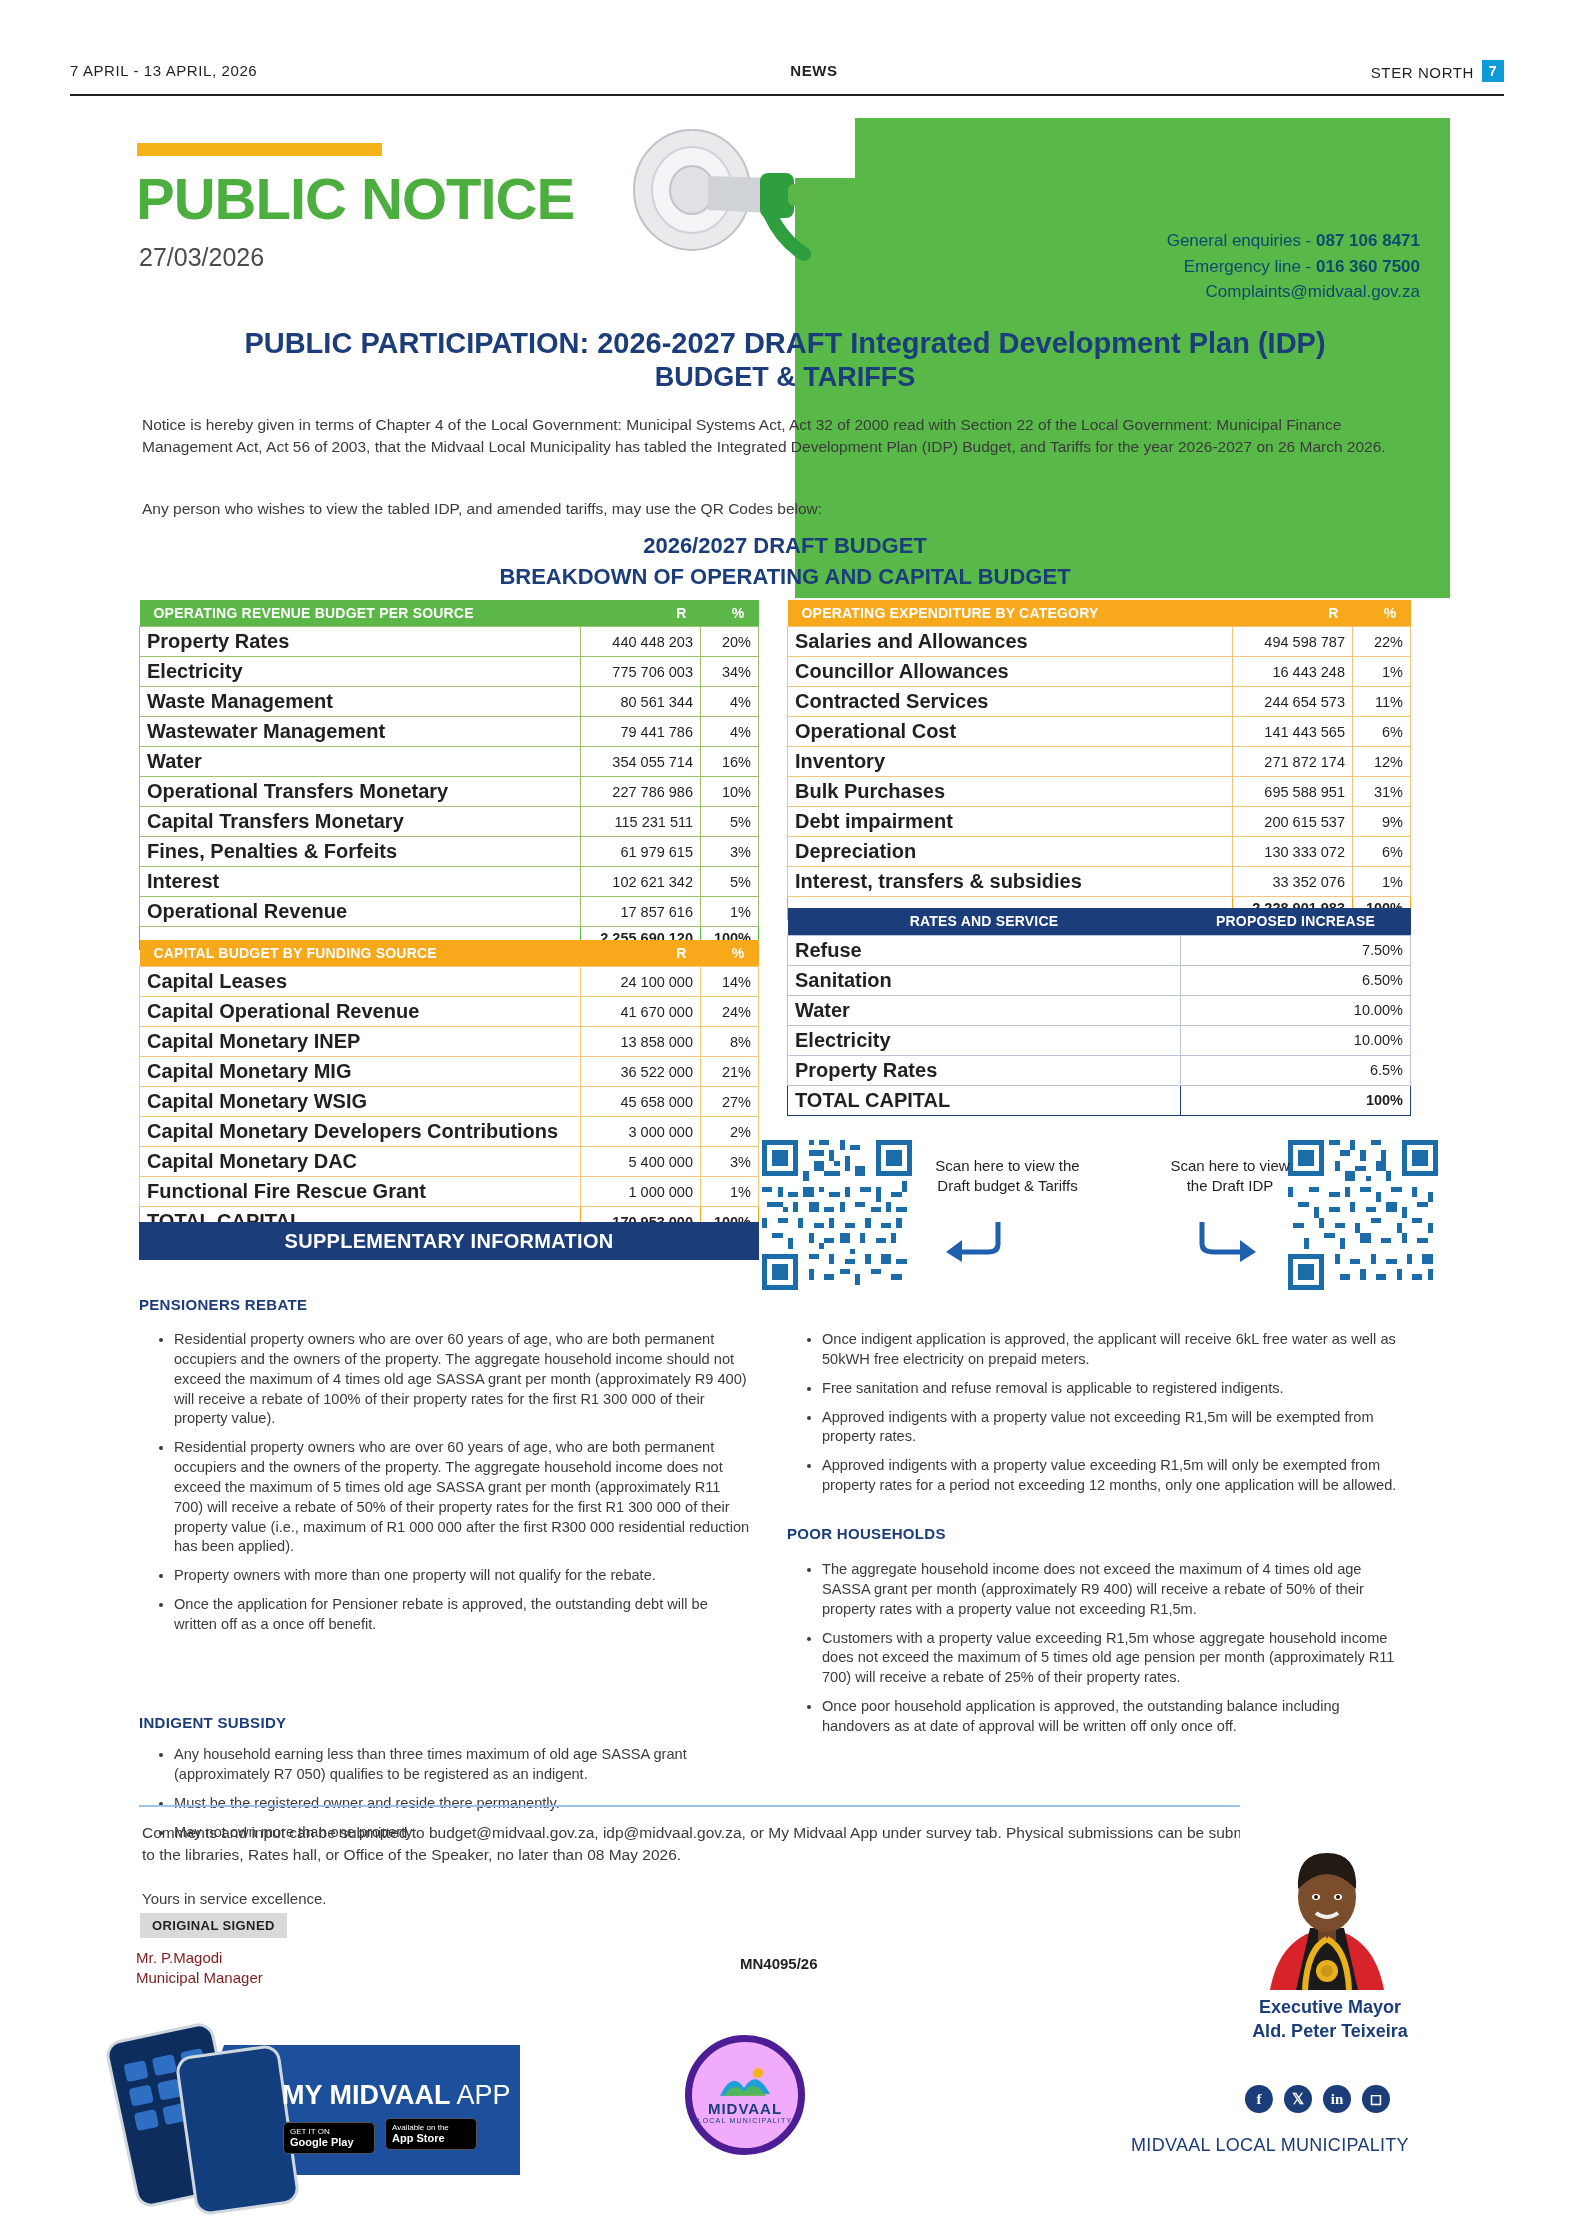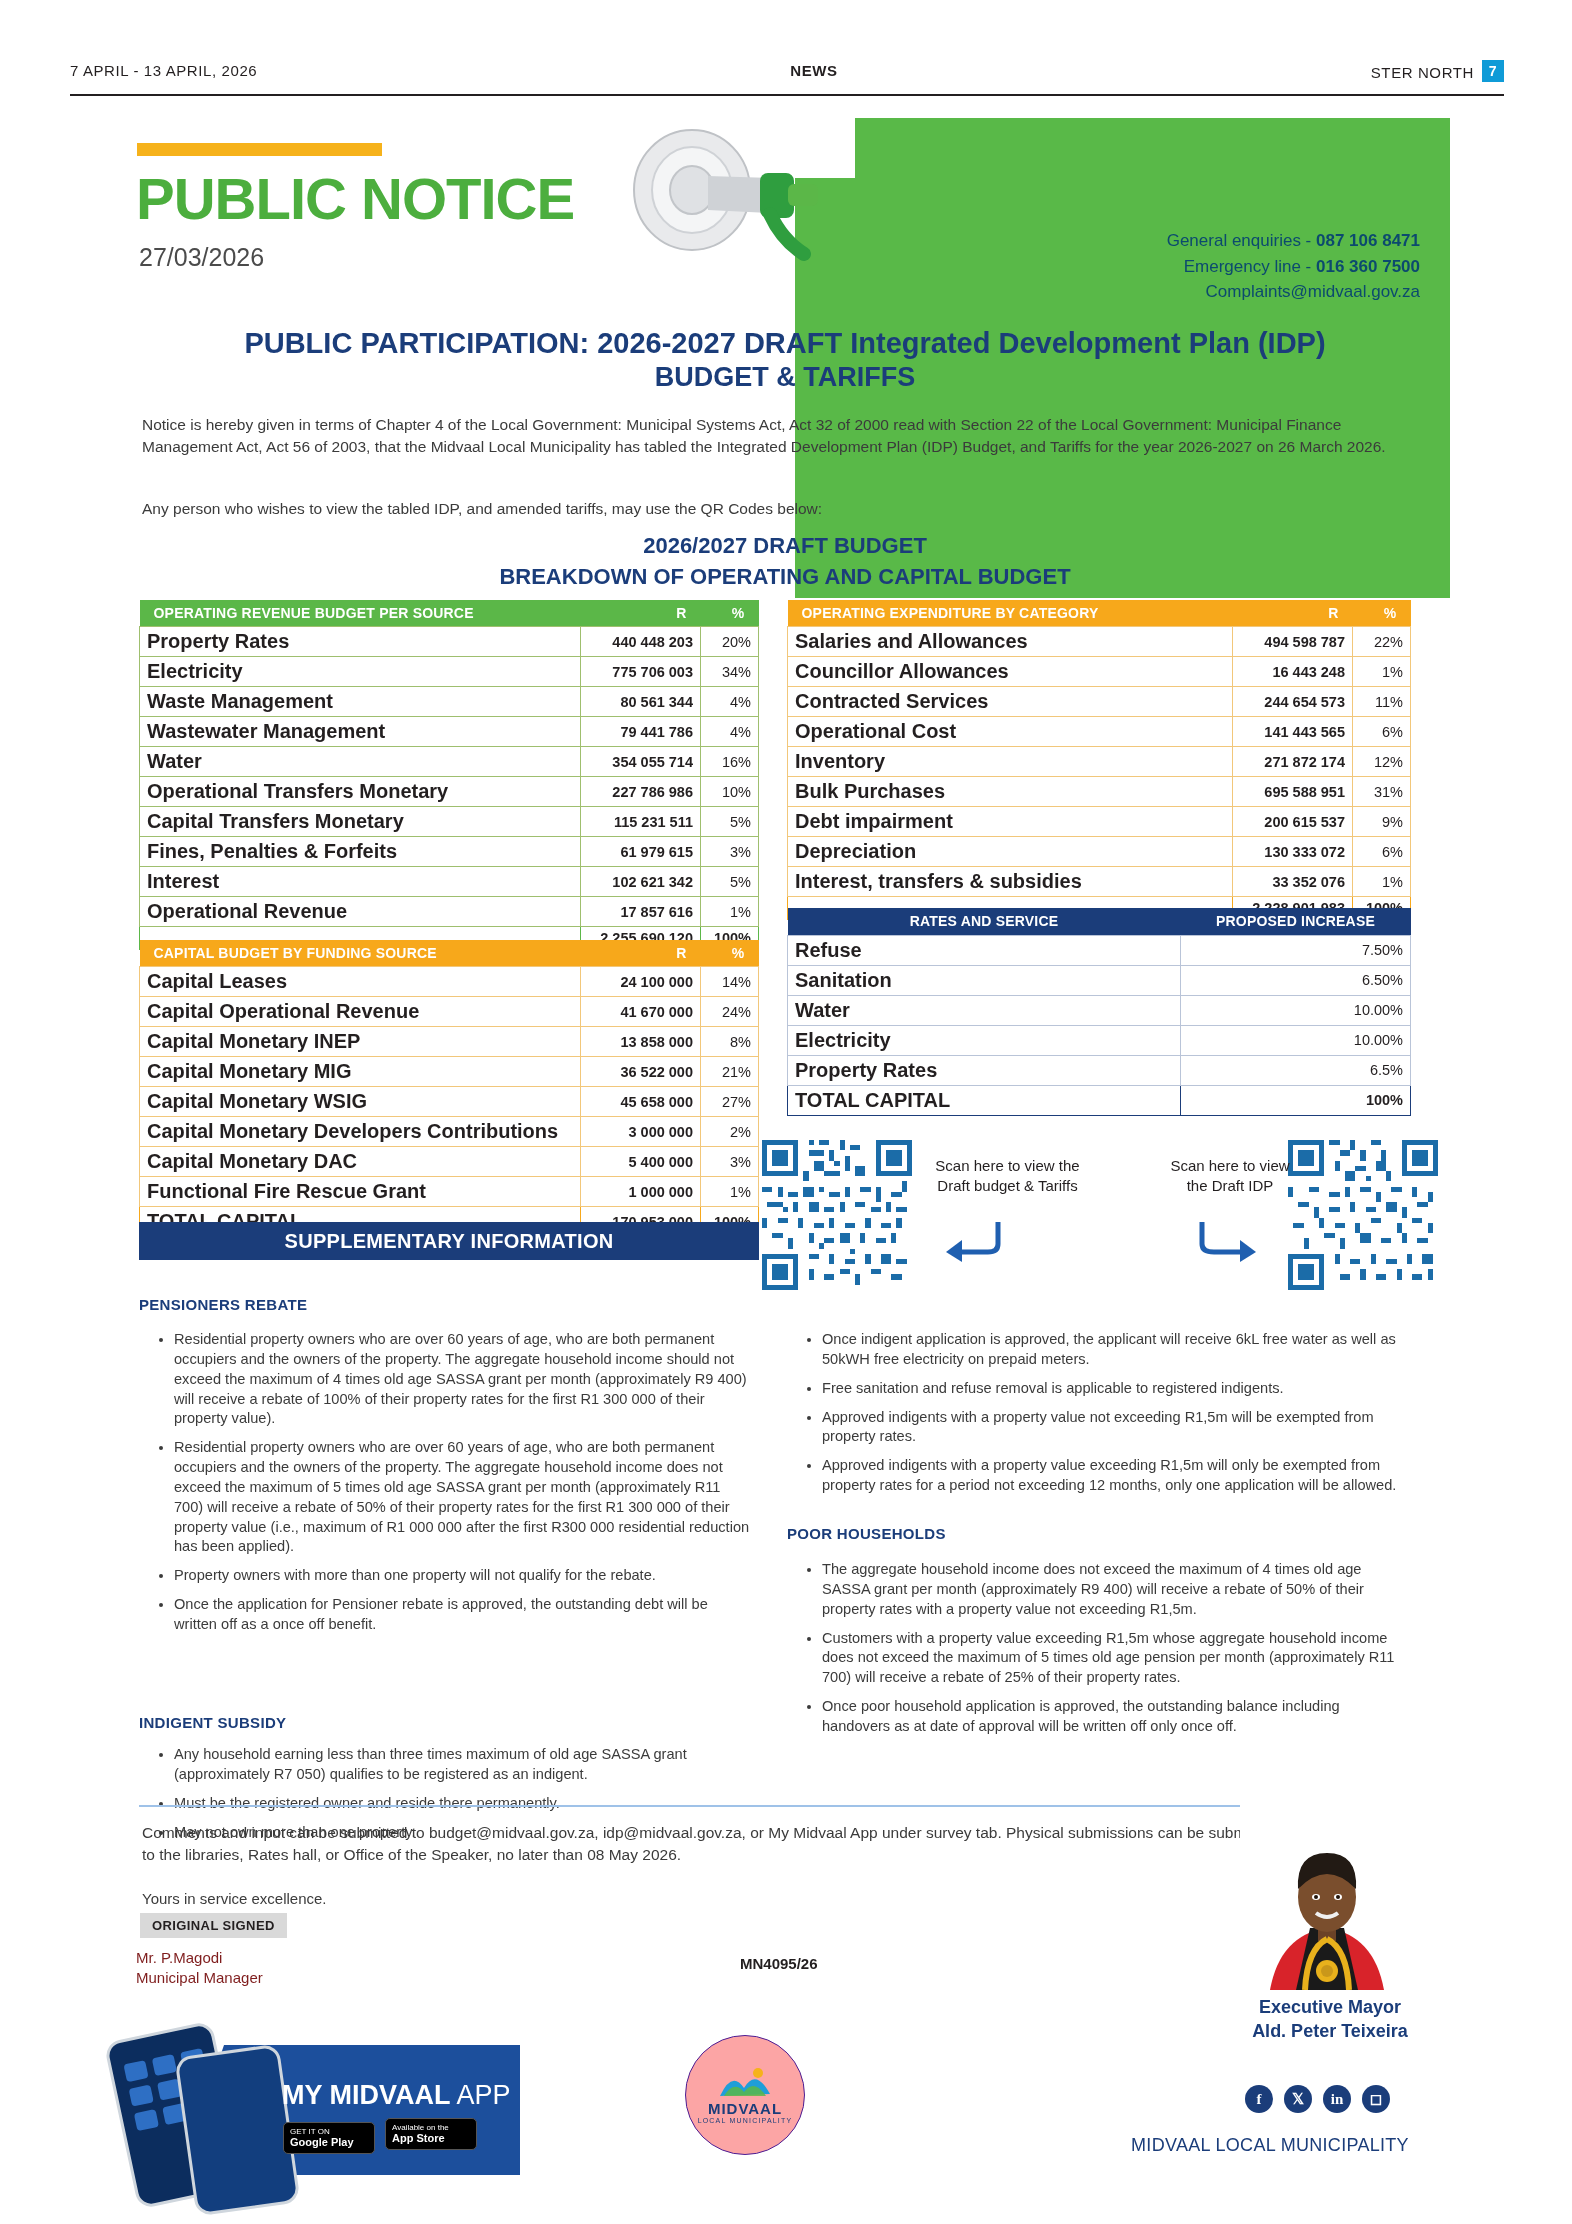--- a/index.html
+++ b/index.html
@@ -90,21 +90,21 @@
   .head-green thead th { background:#5bb748; }
   .head-orange thead th { background:#f7a81b; }
 
   .tbl tbody td {
     border:1px solid #9fbf6e; background:#fff; color:#231f20;
   }
   .orange-body tbody td { border:1px solid #f2c77a; }
   .blue-body tbody td { border:1px solid #b9c4d8; }
 
   .c-label { text-align:left; font-weight:bold; font-size:20px;}
-  .c-num { text-align:right; width:120px;font-weight:bold; }
+  .c-num { text-align:right; width:120px; }
   .c-pct { text-align:right; width:58px; }
 
   .total-row td {
     background:#5bb748; color:#fff; font-weight:bold; border:1px solid #5bb748 !important;
   }
   .total-row-orange td {
     background:#f7a81b; color:#fff; font-weight:bold; border:1px solid #f7a81b !important;
   }
   .total-row-blue td {
     background:#1b3d7a; color:#fff; font-weight:bold; border:1px solid #1b3d7a !important;
@@ -233,21 +233,21 @@
   .socials { position:absolute; left:1245px; top:2085px; display:flex; gap:11px; }
   .soc {
     width:28px; height:28px; border-radius:50%; background:#1b3d7a; color:#fff;
     display:flex; align-items:center; justify-content:center; font-size:15px; font-weight:bold;
     font-family:"Liberation Serif", serif;
   }
 
   
   .logo-circle {
     position:absolute; left:685px; top:2035px; width:120px; height:120px; border-radius:50%;
-    background:#fca5a5; border:1px solid #4c1d95; display:flex; flex-direction:column;
+    background:#f0abfc; border:7px solid #4c1d95; display:flex; flex-direction:column;
     align-items:center; justify-content:center;
   }
   .logo-circle .lt { font-size:15px; font-weight:bold; color:#1b3d7a; letter-spacing:1px; }
   .logo-circle .ls { font-size:7px; color:#1b3d7a; letter-spacing:1.2px; }
 </style>
 </head>
 <body>
 
 <div class="page">
 

